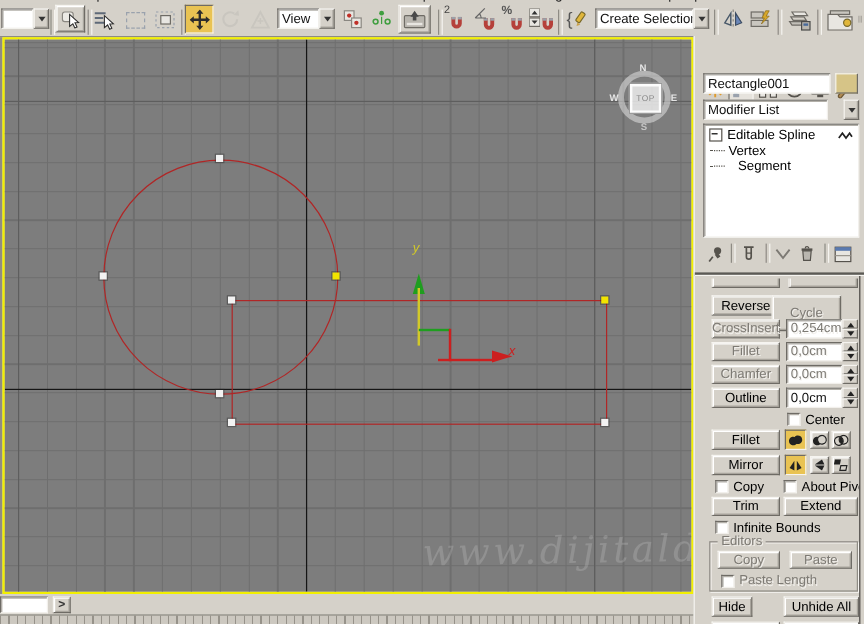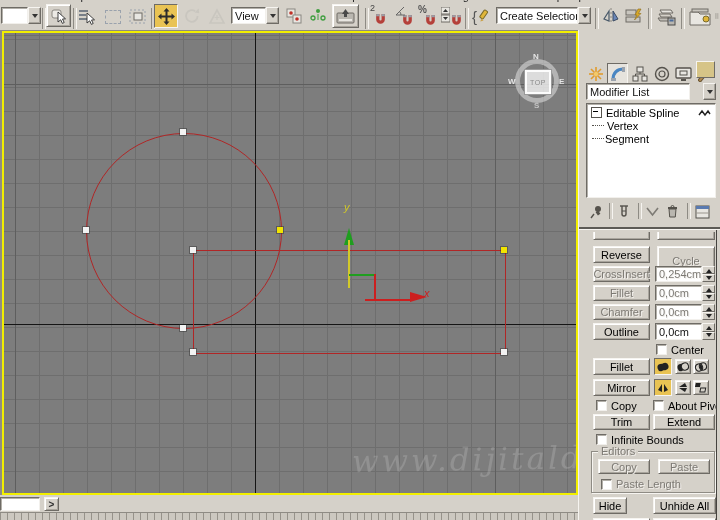--- a/index.html
+++ b/index.html
@@ -362,20 +362,23 @@
         <rect x="6" y="13" width="5" height="2" fill="#55524c"></rect>
       </svg>
   </div>
   <div class="tab" style="left:116px">
     <svg width="16" height="16" viewBox="0 0 16 16">
         <rect x="8" y="1" width="7" height="5" rx="1" transform="rotate(40 11 3)" fill="#9aa2ad" stroke="#55524c"></rect>
         <rect x="3" y="7" width="3" height="9" rx="1" transform="rotate(40 4 11)" fill="#b08a52" stroke="#6a5430"></rect>
       </svg>
   </div>
 
+  <div class="sunk" style="left:7px;top:31px;width:106px;height:17px">
+      <span>Rectangle001</span>
+    </div>
   <div class="abs" style="left:117px;top:31px;width:19px;height:17px;background:#d6c487;border:1px solid;border-color:#f6f4f0 #6e6b65 #6e6b65 #f6f4f0;box-sizing:border-box"></div>
 
   <div class="sunk" style="left:7px;top:53px;width:104px;height:17px">
       <span>Modifier List</span>
     </div>
   <div class="drop" style="left:124px;top:53px;width:13px;height:17px">
       <span class="darr"></span>
     </div>
 
   <div class="sunk" style="left:7px;top:73px;width:130px;height:95px;display:block;padding:0">
@@ -387,21 +390,21 @@
       <svg class="zig" width="13" height="8" viewBox="0 0 13 8">
           <polyline points="1,6 4,2 7,6 10,2 12,5" fill="none" stroke="#222" stroke-width="1.4"></polyline>
         </svg>
     </div>
     <div class="srow" style="top:15px">
       <span style="width:12px;margin-left:4px;border-bottom:1px dotted #55524c"></span>
       <span style="margin-left:3px">Vertex</span>
     </div>
     <div class="srow" style="top:28px">
       <span style="width:12px;margin-left:4px;border-bottom:1px dotted #55524c"></span>
-      <span style="margin-left:1px">Segment</span>
+      <span style="margin-left:11px">Segment</span>
     </div>
   </div>
 
   <div class="abs" style="left:7px;top:171px;width:130px;height:22px">
     <div class="ticon" style="left:2px;top:2px;width:17px;height:17px">
       <svg width="13" height="14" viewBox="0 0 13 14">
           <circle cx="8" cy="4" r="3" fill="#55524c"></circle>
           <rect x="6.5" y="6" width="3" height="4" fill="#55524c" transform="rotate(-35 8 8)"></rect>
           <line x1="4" y1="9" x2="1" y2="13" stroke="#55524c" stroke-width="1.4"></line>
         </svg>
@@ -441,21 +444,21 @@
   <div class="abs" style="left:137px;top:200px;width:1px;height:290px;background:#45433f"></div>
 
   <div class="abs" style="left:0;top:202px;width:137px;height:288px;overflow:hidden">
 
     <div class="btn" style="left:14px;top:-10px;width:57px;height:18px"></div>
     <div class="btn" style="left:78px;top:-10px;width:58px;height:18px"></div>
 
     <div class="btn" style="left:14px;top:14px;width:57px;height:17px">
         <span>Reverse</span>
       </div>
-    <div class="btn dis" style="left:78px;top:14px;width:58px;height:30px">
+    <div class="btn dis" style="left:64px;top:14px;width:58px;height:30px">
         <span>Cycle</span>
       </div>
 
     <div class="btn dis" style="left:14px;top:34px;width:57px;height:16px">
         <span>CrossInsert</span>
       </div>
     <div class="sunk dis" style="left:76px;top:34px;width:47px;height:16px">
         <span>0,254cm</span>
       </div>
     <div class="spin" style="left:123px;top:34px;height:16px">

